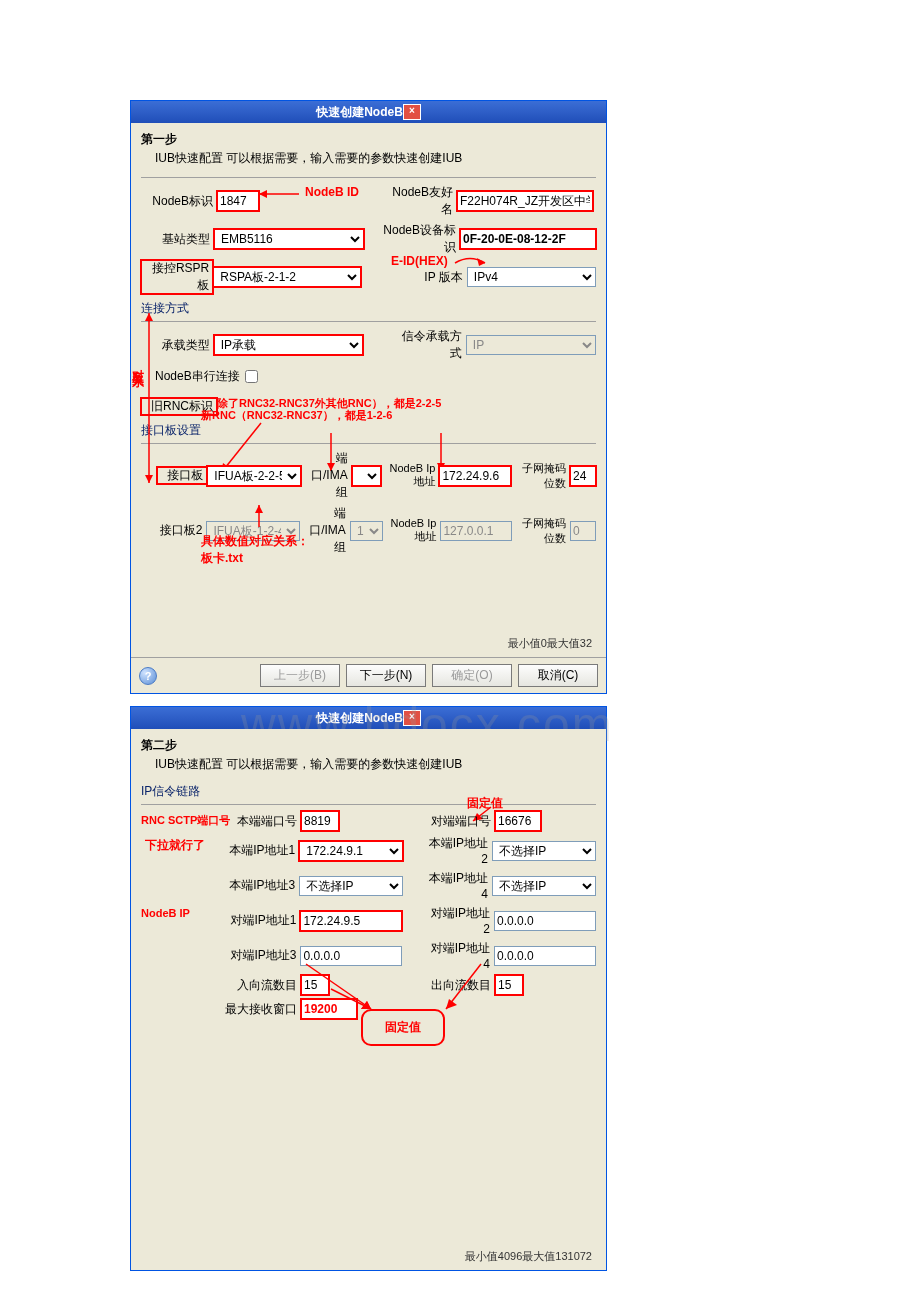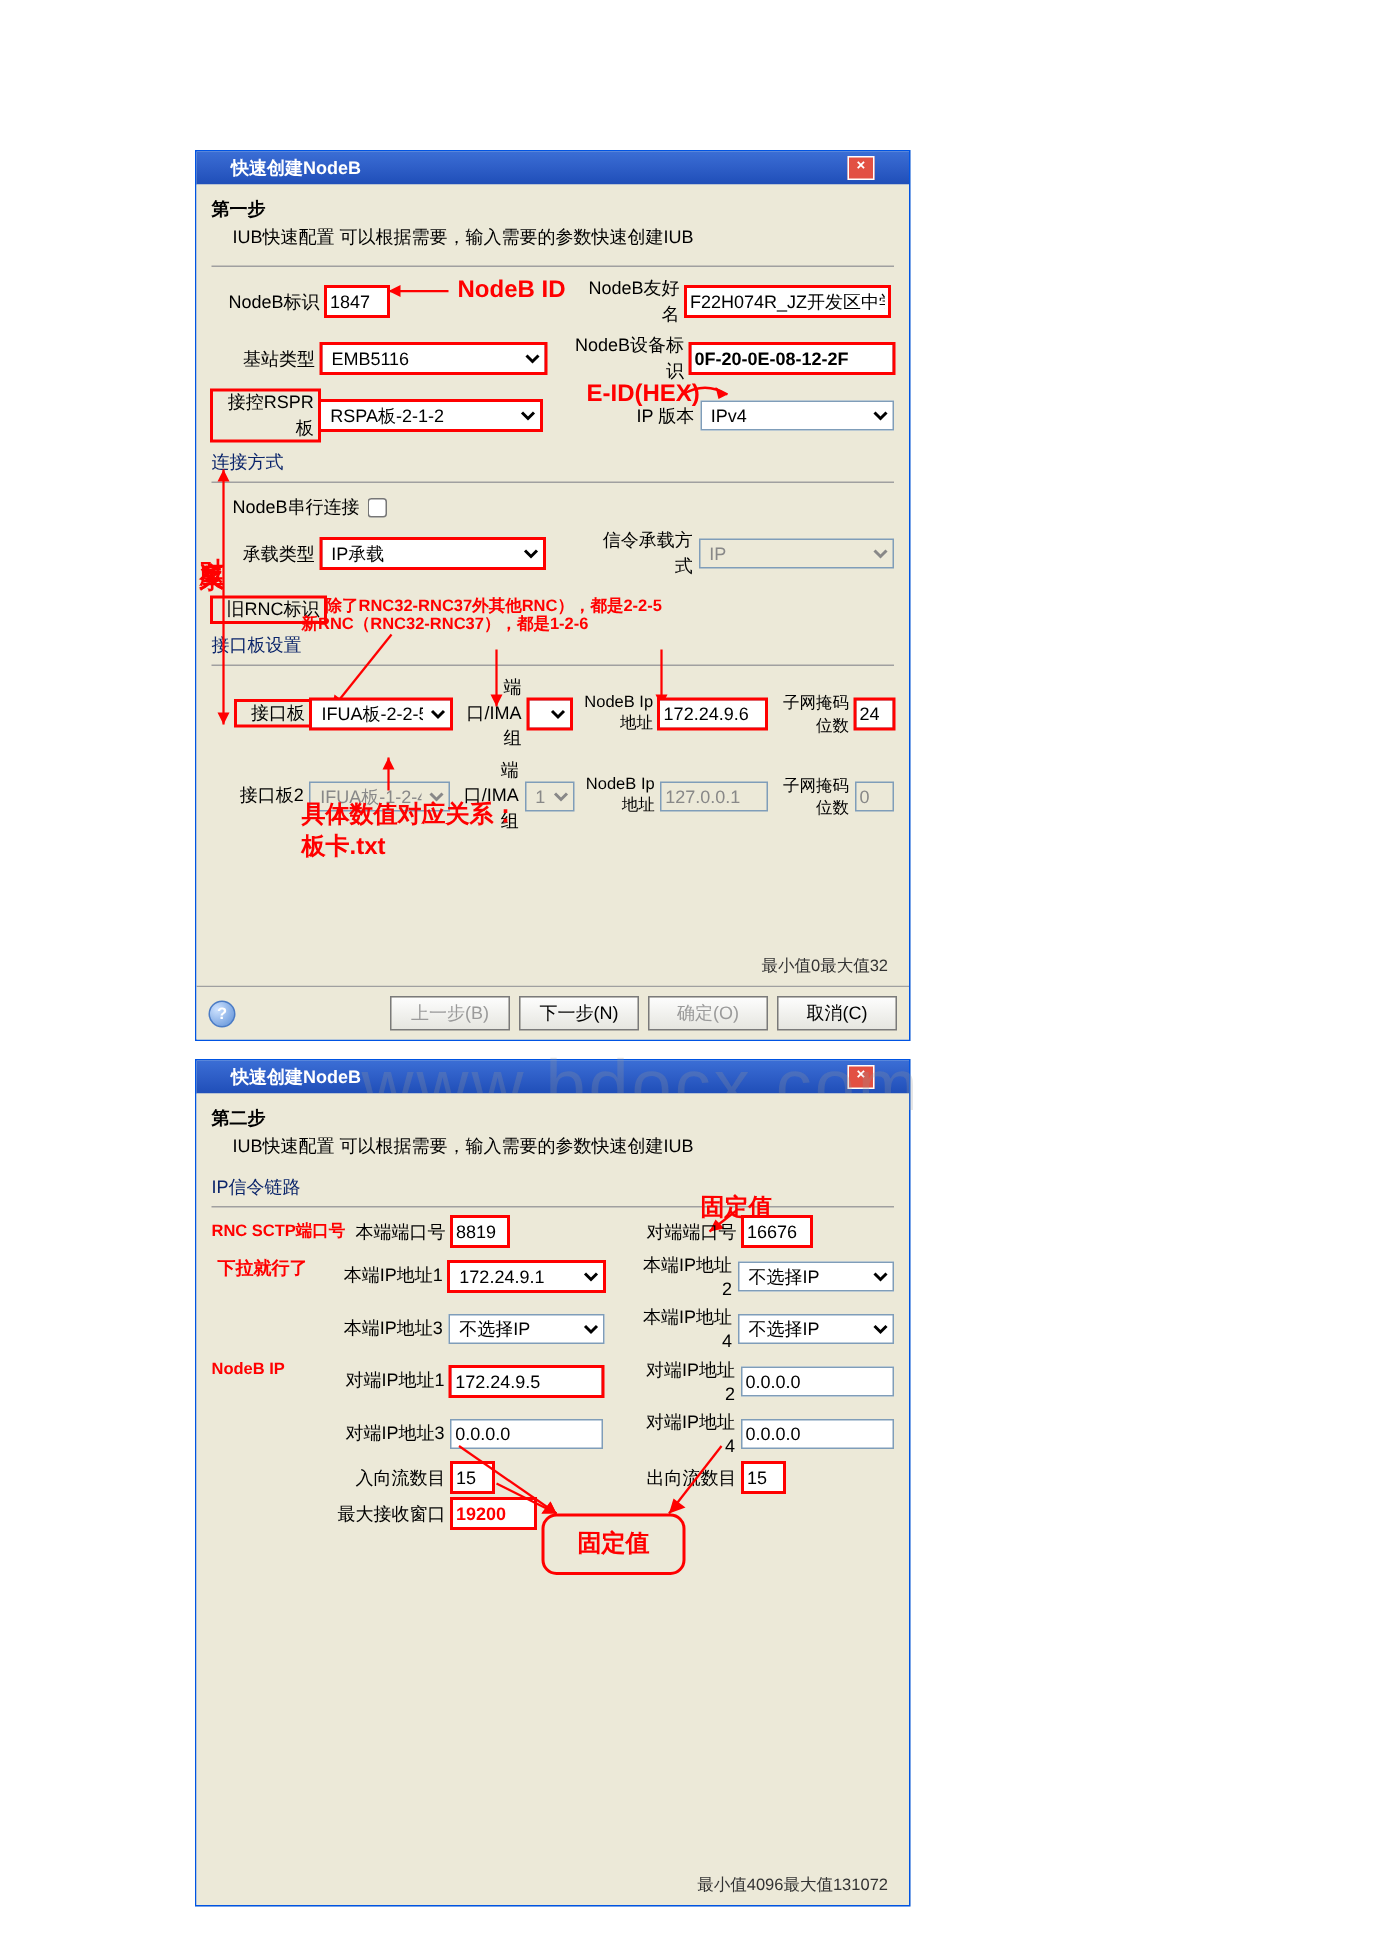--- a/index.html
+++ b/index.html
@@ -18,23 +18,23 @@
   border: 1px solid #0054e3;
   background: #ece9d8;
   margin-bottom: 12px;
   position: relative;
 }
 .titlebar {
   background: linear-gradient(to bottom, #3b6ed5 0%, #2e5ec7 50%, #1f4eb8 100%);
   color: #fff;
   font-weight: bold;
   font-size: 12px;
-  padding: 3px 23px;
+  padding: 3px 5px;
   display: flex;
-  justify-content: space-between;
+  justify-content: center;
   align-items: center;
   height: 16px;
 }
 .close-btn {
   width: 16px;
   height: 14px;
   background: #e25043;
   border: 1px solid #fff;
   color: #fff;
   font-size: 10px;
@@ -99,21 +99,21 @@
   margin: 0 4px 0 0;
   vertical-align: middle;
 }
 .redbox {
   outline: 2px solid #ff0000;
   outline-offset: -1px;
 }
 .ann {
   color: #ff0000;
   font-weight: bold;
-  font-size: 16px;
+  font-size: 12px;
   position: absolute;
   white-space: nowrap;
 }
 .footer {
   border-top: 1px solid #a0a0a0;
   padding: 6px 8px;
   display: flex;
   align-items: center;
   justify-content: flex-end;
   gap: 6px;
@@ -217,29 +217,29 @@
     <div class="group-line"></div>
 
     <span class="ann" style="left:-2px;top:236px;writing-mode:vertical-rl;letter-spacing:2px">对应关系</span>
     <svg class="arrow" style="left:10px;top:190px" width="20" height="180">
           <line x1="8" y1="0" x2="8" y2="170" stroke="#ff0000" stroke-width="1.5"></line>
           <polygon points="8,0 4,8 12,8" fill="#ff0000"></polygon>
           <polygon points="8,170 4,162 12,162" fill="#ff0000"></polygon>
         </svg>
 
     <div class="row">
-      <span class="lbl" style="width:86px;text-align:left;margin-left:14px">NodeB串行连接</span>
-      <input type="checkbox" style="">
-    </div>
-
-    <div class="row">
       <span class="lbl w72">承载类型</span>
       <select class="redbox" style="width:150px"><option>IP承载</option></select>
       <span class="lbl" style="margin-left:30px;width:72px">信令承载方式</span>
       <select class="disabled" style="width:130px"><option>IP</option></select>
+    </div>
+
+    <div class="row">
+      <span class="lbl" style="width:86px;text-align:left;margin-left:14px">NodeB串行连接</span>
+      <input type="checkbox" style="">
     </div>
 
     <div class="row" style="margin-top:10px">
       <span class="lbl w72 redbox">旧RNC标识</span>
       <span class="ann" style="left:76px;top:0px;font-size:11px">除了RNC32-RNC37外其他RNC），都是2-2-5</span>
       <span class="ann" style="left:60px;top:12px;font-size:11px">新RNC（RNC32-RNC37），都是1-2-6</span>
     </div>
 
 
     <div class="group-label">接口板设置</div>

